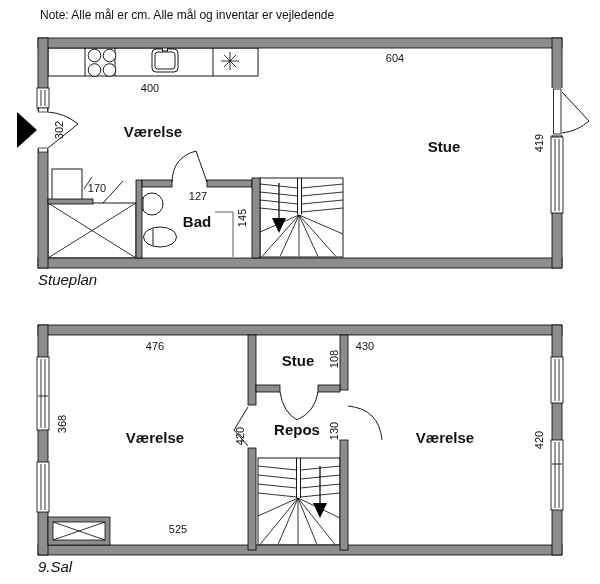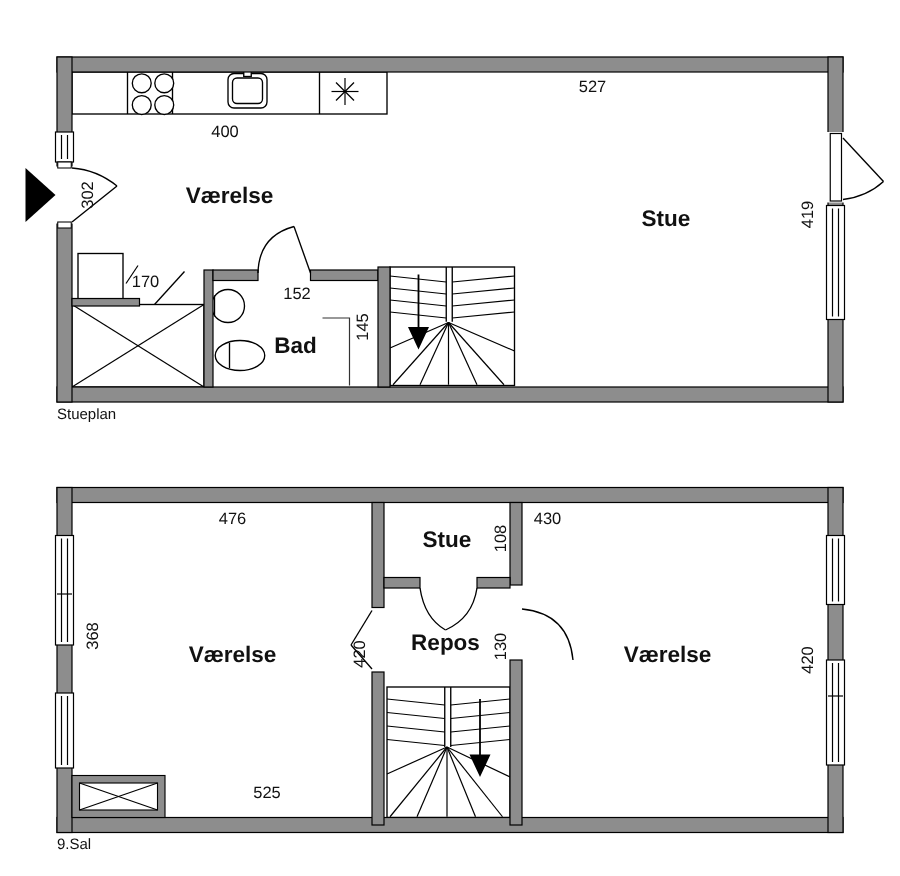--- a/index.html
+++ b/index.html
@@ -6,22 +6,22 @@
   #canvas{position:relative;width:600px;height:584px;background:#fff;overflow:hidden;
           font-family:"Liberation Sans",sans-serif;}
   svg{position:absolute;left:0;top:0;}
   .t{position:absolute;color:#111;transform:translate(-50%,-50%);white-space:nowrap;
      font-family:"Liberation Sans",sans-serif;}
   .t.rot{transform:translate(-50%,-50%) rotate(-90deg);}
   .room{font-weight:bold;font-size:15px;}
   .dim{font-size:11px;}
   .note{position:absolute;left:40px;top:8px;font-size:12px;color:#111;
         font-family:"Liberation Sans",sans-serif;}
-  .floorlbl{position:absolute;font-size:10px;color:#111;
-        font-family:"Liberation Sans",sans-serif;}
+  .floorlbl{position:absolute;font-size:15px;color:#111;
+        font-family:"Liberation Sans",sans-serif;font-style:italic;}
 </style>
 </head>
 <body>
 
 <div id="canvas">
 
   <svg width="600" height="584" viewBox="0 0 600 584">
 
     <g stroke-linecap="butt">
 
@@ -226,29 +226,30 @@
         <line x1="248" y1="407" x2="234" y2="430"></line>
         <line x1="248" y1="446" x2="234" y2="430"></line>
       </g>
 
       <g stroke="#000" stroke-width="0.9" fill="none">
         <path d="M348,406 Q379,409 382,440"></path>
       </g>
     </g>
   </svg>
 
+  <div class="note">Note: Alle mål er cm. Alle mål og inventar er vejledende</div>
 
   <div class="t dim" style="left:150px;top:88px">400</div>
   <div class="t room" style="left:153px;top:131px">Værelse</div>
-  <div class="t dim" style="left:395px;top:58px">527</div>
+  <div class="t dim" style="left:395px;top:58px">604</div>
   <div class="t room" style="left:444px;top:146px">Stue</div>
   <div class="t dim rot" style="left:59px;top:130px">302</div>
   <div class="t dim" style="left:97px;top:188px">170</div>
-  <div class="t dim" style="left:198px;top:196px">152</div>
-  <div class="t room" style="left:197px;top:231px">Bad</div>
+  <div class="t dim" style="left:198px;top:196px">127</div>
+  <div class="t room" style="left:197px;top:221px">Bad</div>
   <div class="t dim rot" style="left:242px;top:218px">145</div>
   <div class="t dim rot" style="left:539px;top:143px">419</div>
   <div class="floorlbl" style="left:38px;top:271px">Stueplan</div>
 
   <div class="t dim" style="left:155px;top:346px">476</div>
   <div class="t dim rot" style="left:62px;top:424px">368</div>
   <div class="t room" style="left:155px;top:437px">Værelse</div>
   <div class="t room" style="left:298px;top:360px">Stue</div>
   <div class="t dim rot" style="left:334px;top:359px">108</div>
   <div class="t room" style="left:297px;top:429px">Repos</div>

